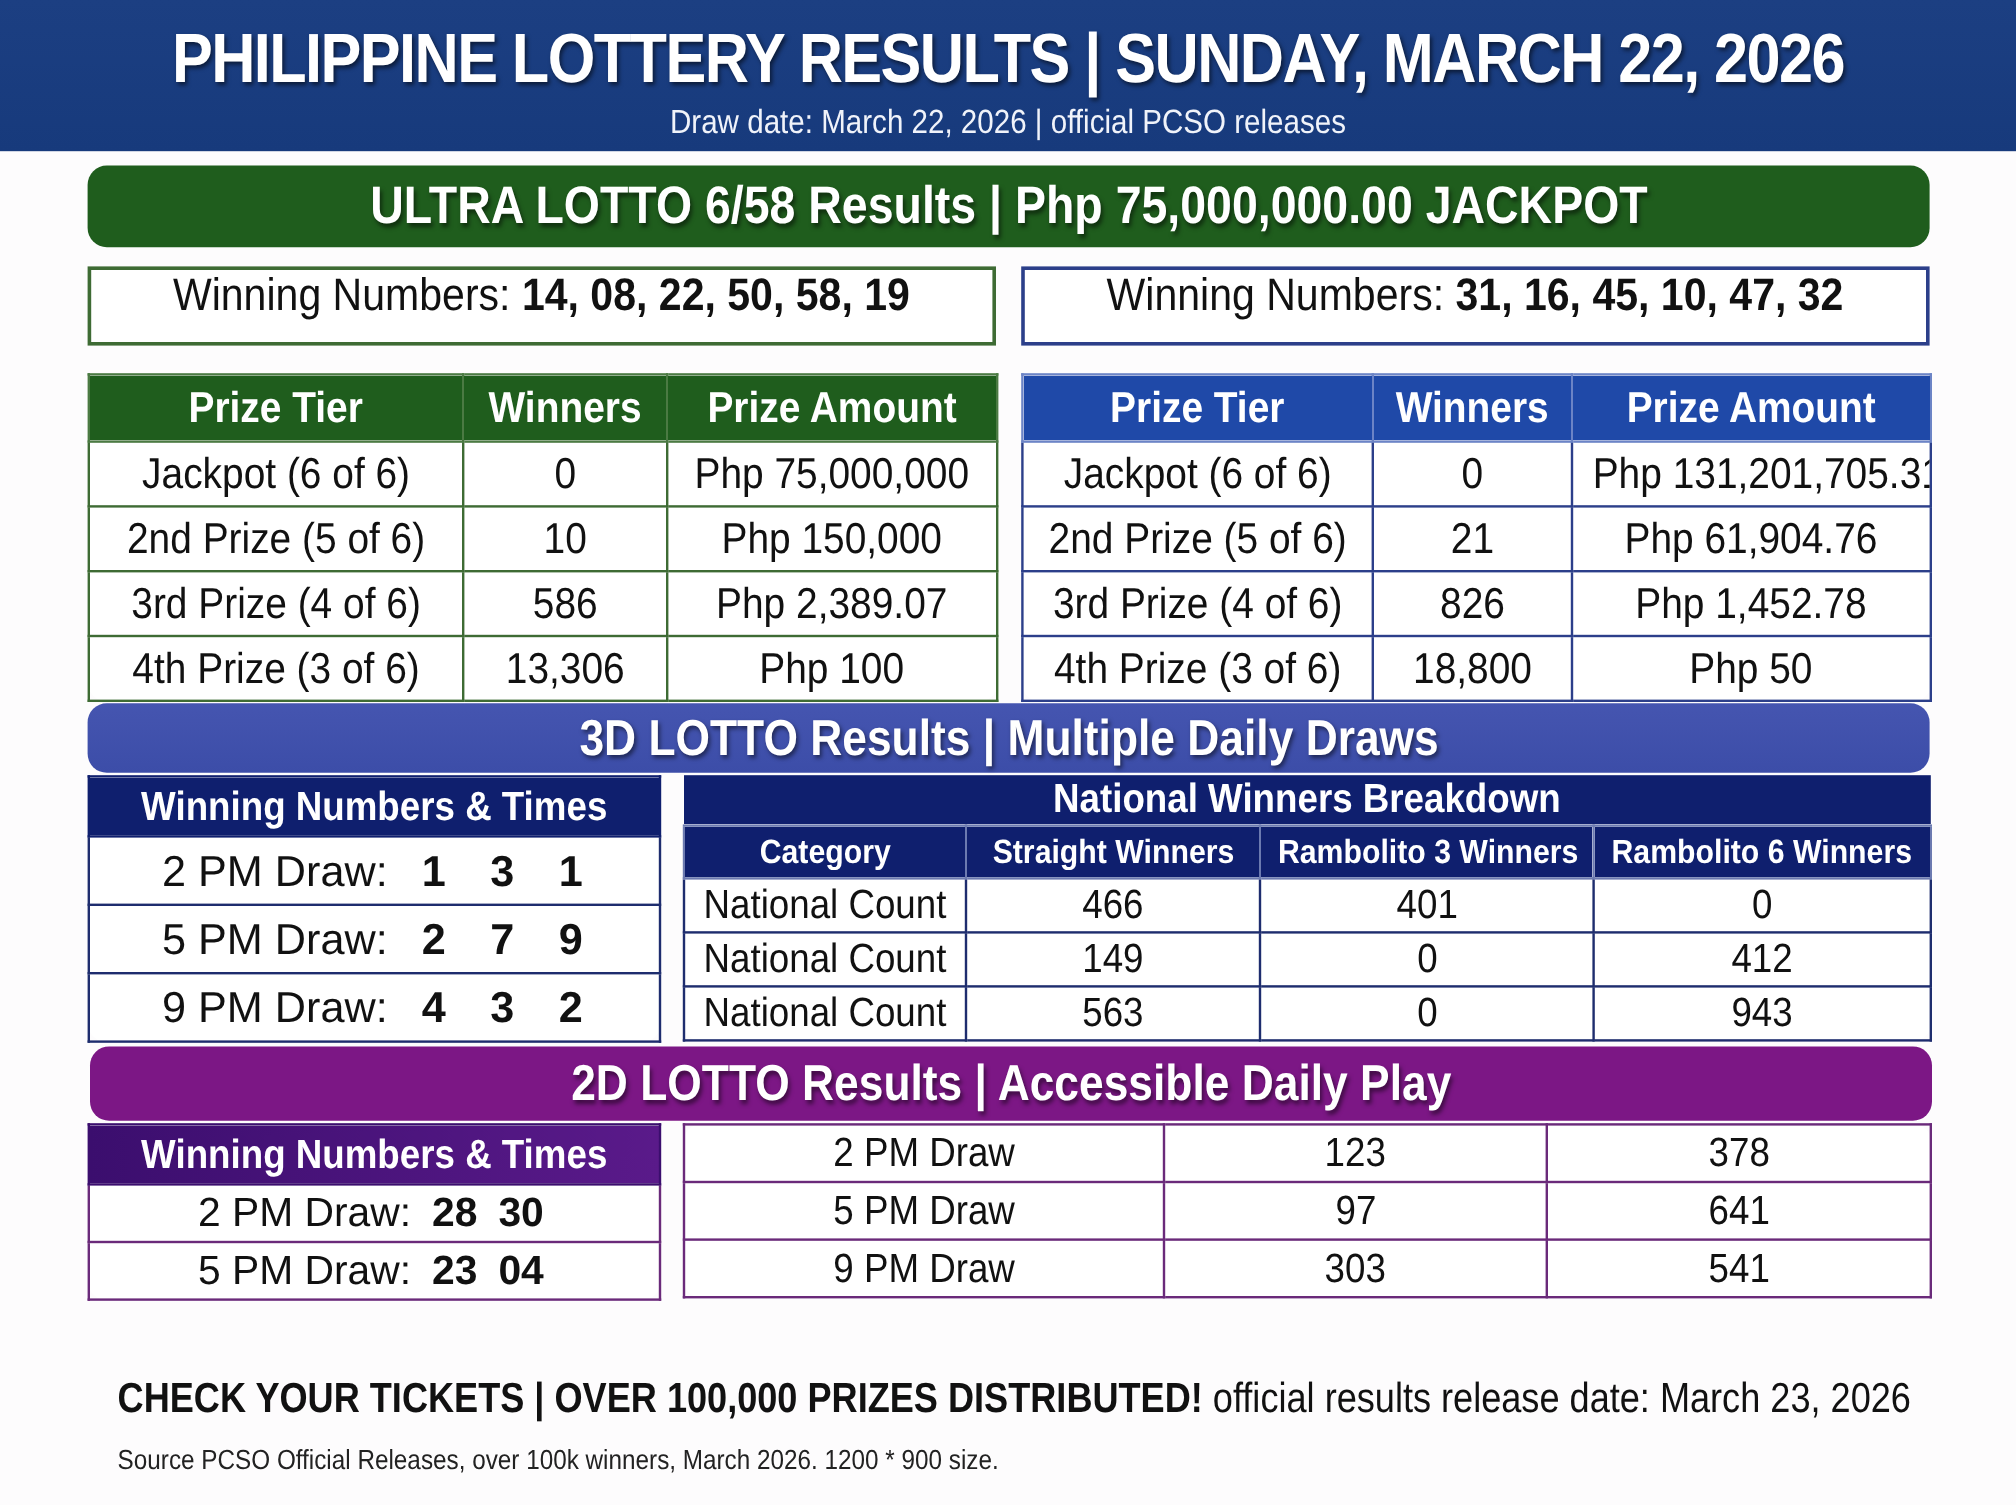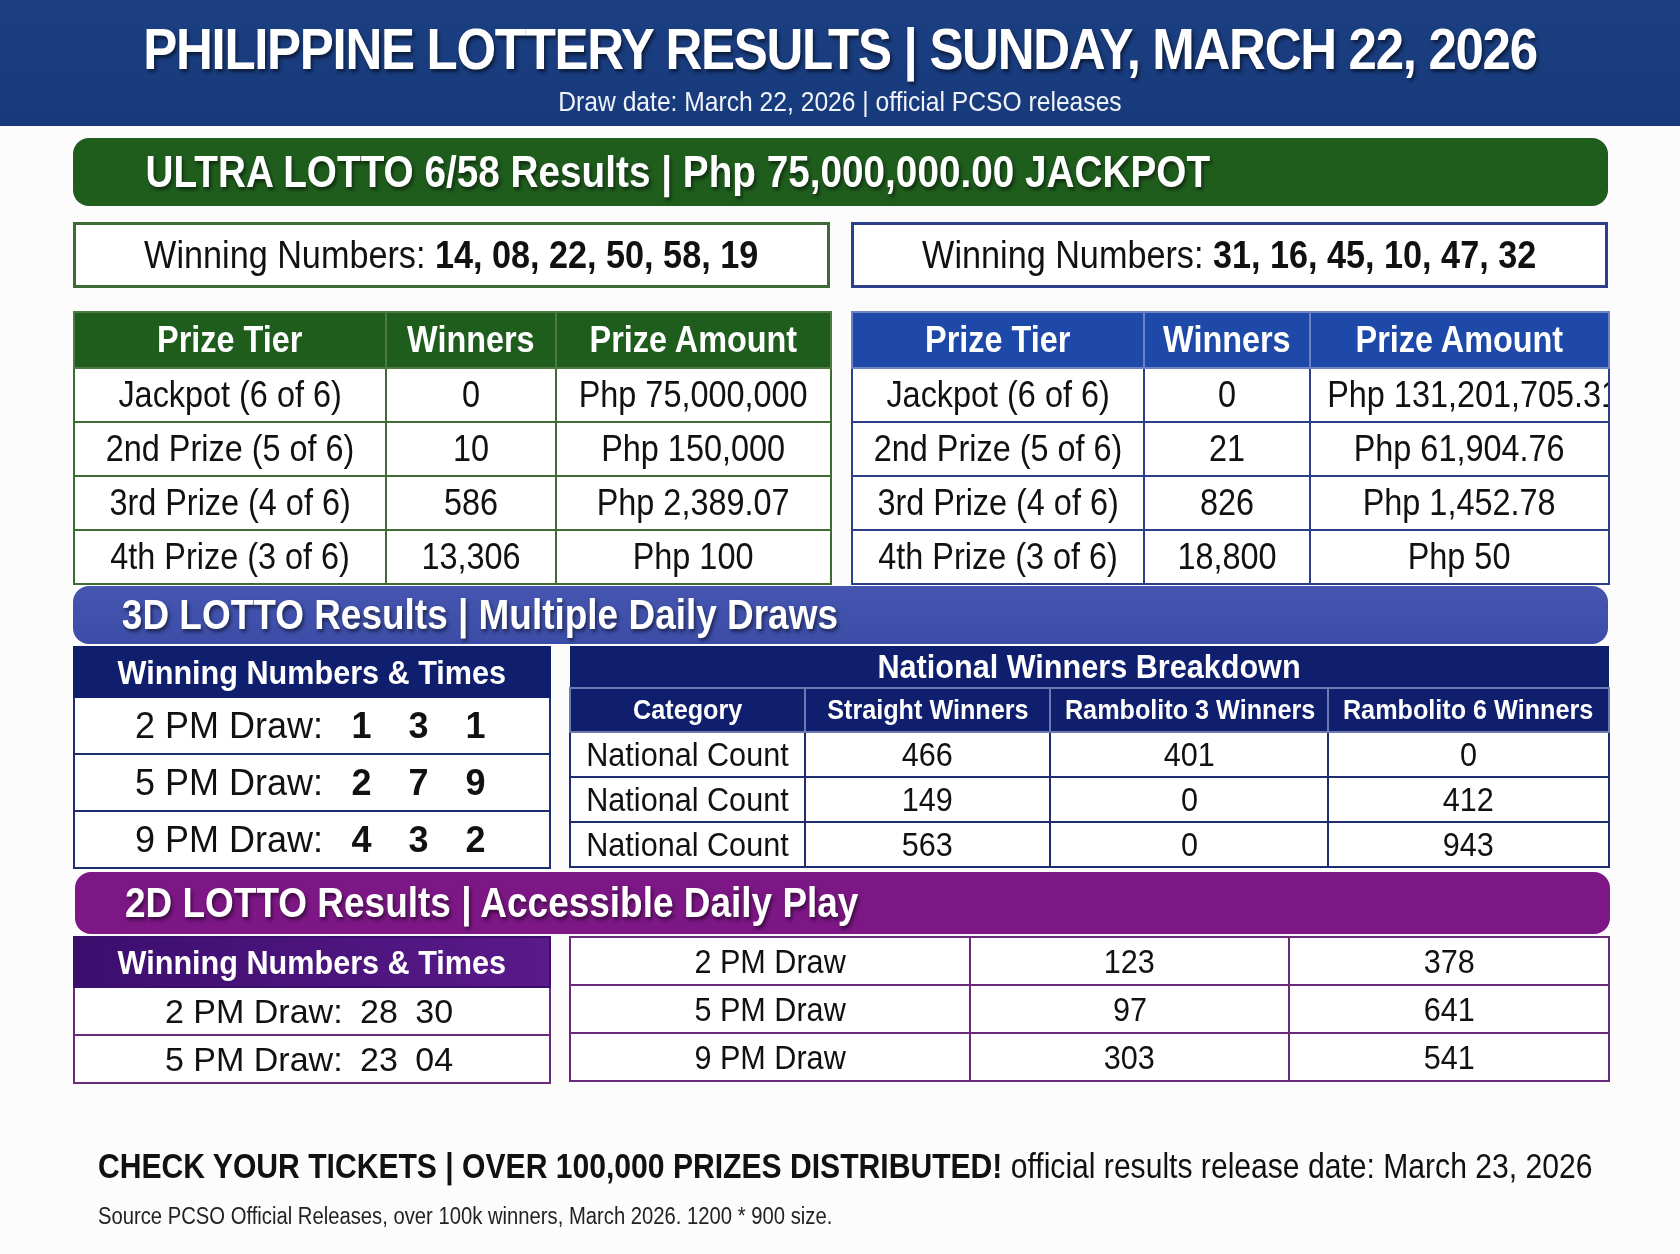--- a/index.html
+++ b/index.html
@@ -18,29 +18,29 @@
     text-shadow: 2px 3px 4px rgba(0,0,0,0.55);
   }
   .top-sub {
     font-size: 28px; line-height: 1; margin-top: 10px; color: #f0f3fa;
     transform: scaleX(0.88); transform-origin: center;
   }
 
   .section-bar {
     position: absolute; border-radius: 16px; color: #fff; text-align: center;
     font-weight: bold; text-shadow: 2px 3px 4px rgba(0,0,0,0.5);
-    display: flex; align-items: center; justify-content: flex-start;
+    display: flex; align-items: center; justify-content: center;
   }
   .section-bar span { display: inline-block; transform: scaleX(0.88); white-space: nowrap; }
   .bar-green { left: 73px; top: 138px; width: 1535px; height: 68px; background: #1f5d1d; font-size: 44px; }
   .bar-blue { left: 73px; top: 586px; width: 1535px; height: 58px; background: linear-gradient(#4555b0,#3c4da8); font-size: 42px; }
   .bar-purple { left: 75px; top: 872px; width: 1535px; height: 62px; background: #7c1785; font-size: 42px; }
 
   .win-box {
-    position: absolute; height: 66px; background: #fff; display: flex; align-items: center; justify-content: center;
+    position: absolute; height: 66px; background: #fff; display: flex; align-items: flex-start; justify-content: center;
     font-size: 38px; white-space: nowrap;
   }
   .win-box .inner { display: inline-block; transform: scaleX(0.9); }
   .win-box .lbl { font-weight: normal; }
   .win-box .nums { font-weight: bold; }
   .win-left { left: 73px; top: 222px; width: 757px; border: 3px solid #3e6b34; }
   .win-right { left: 851px; top: 222px; width: 757px; border: 3px solid #2c3f8a; }
 
   table { border-collapse: collapse; position: absolute; table-layout: fixed; background: #fff; border-radius: 17px; }
   td, th { text-align: center; white-space: nowrap; overflow: hidden; position: relative; }
@@ -63,21 +63,21 @@
   .d3-left .bn { font-weight: bold; display: inline-block; width: 57px; text-align: center; }
 
   .d3-right { left: 569px; top: 646px; width: 1039px; font-size: 34px; }
   .d3-right .h1 th { height: 42px; font-size: 34px; border-bottom: 2px solid #6c7ab0; }
   .d3-right .h2 th { height: 44px; font-size: 28px; border: 2px solid #6c7ab0; }
   .d3-right td { height: 45px; border: 2px solid #1e2d6e; font-size: 34px; }
 
   .d2-left { left: 73px; top: 936px; width: 478px; font-size: 34px; }
   .d2-left th { background: linear-gradient(90deg,#3b0e6e,#5a1a8a); color: #fff; height: 50px; font-size: 34px; border: 2px solid #3b0e6e; }
   .d2-left td { height: 48px; border: 2px solid #6a2a7a; text-align: left; padding-left: 90px; }
-  .d2-left .bn { font-weight: normal; margin-left: 8px; }
+  .d2-left .bn { font-weight: bold; margin-left: 8px; }
 
   .d2-right { left: 569px; top: 936px; width: 1039px; font-size: 34px; }
   .d2-right th { height: 50px; font-size: 34px; border: 2px solid #6c7ab0; }
   .d2-right td { height: 48px; border: 2px solid #6a2a7a; }
 
   .footer-main {
     position: absolute; left: 98px; top: 1146px; font-size: 35px; white-space: nowrap;
     transform: scaleX(0.86); transform-origin: left center;
   }
   .footer-main b { font-weight: bold; }

